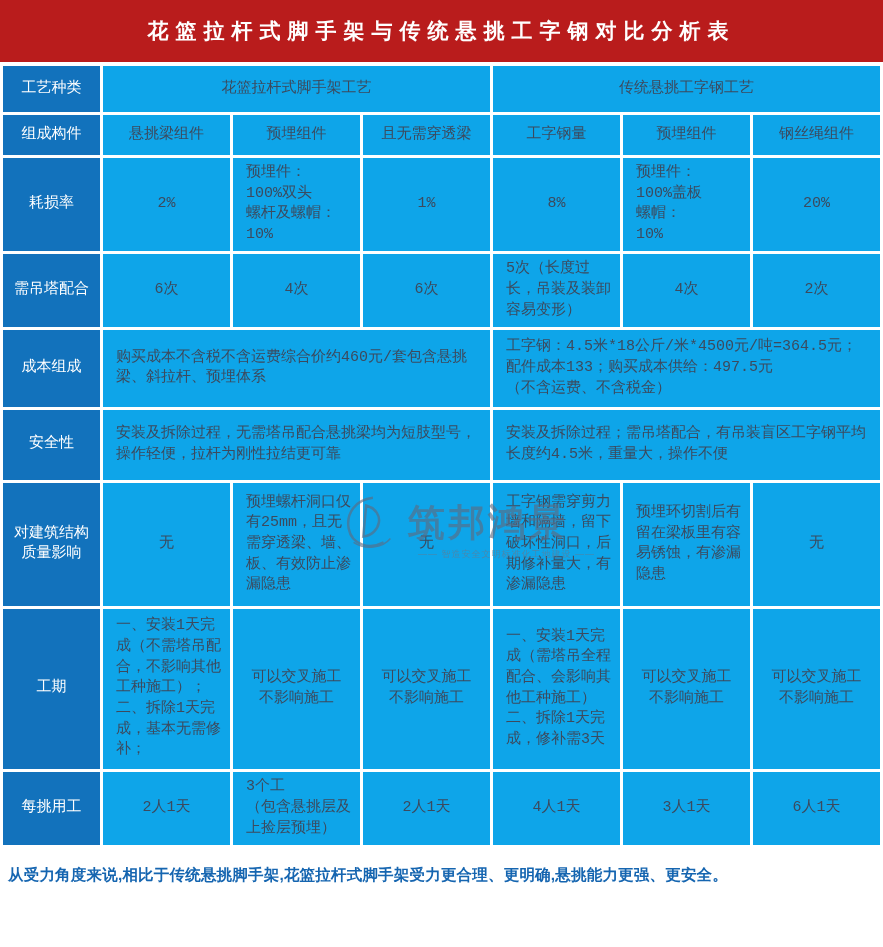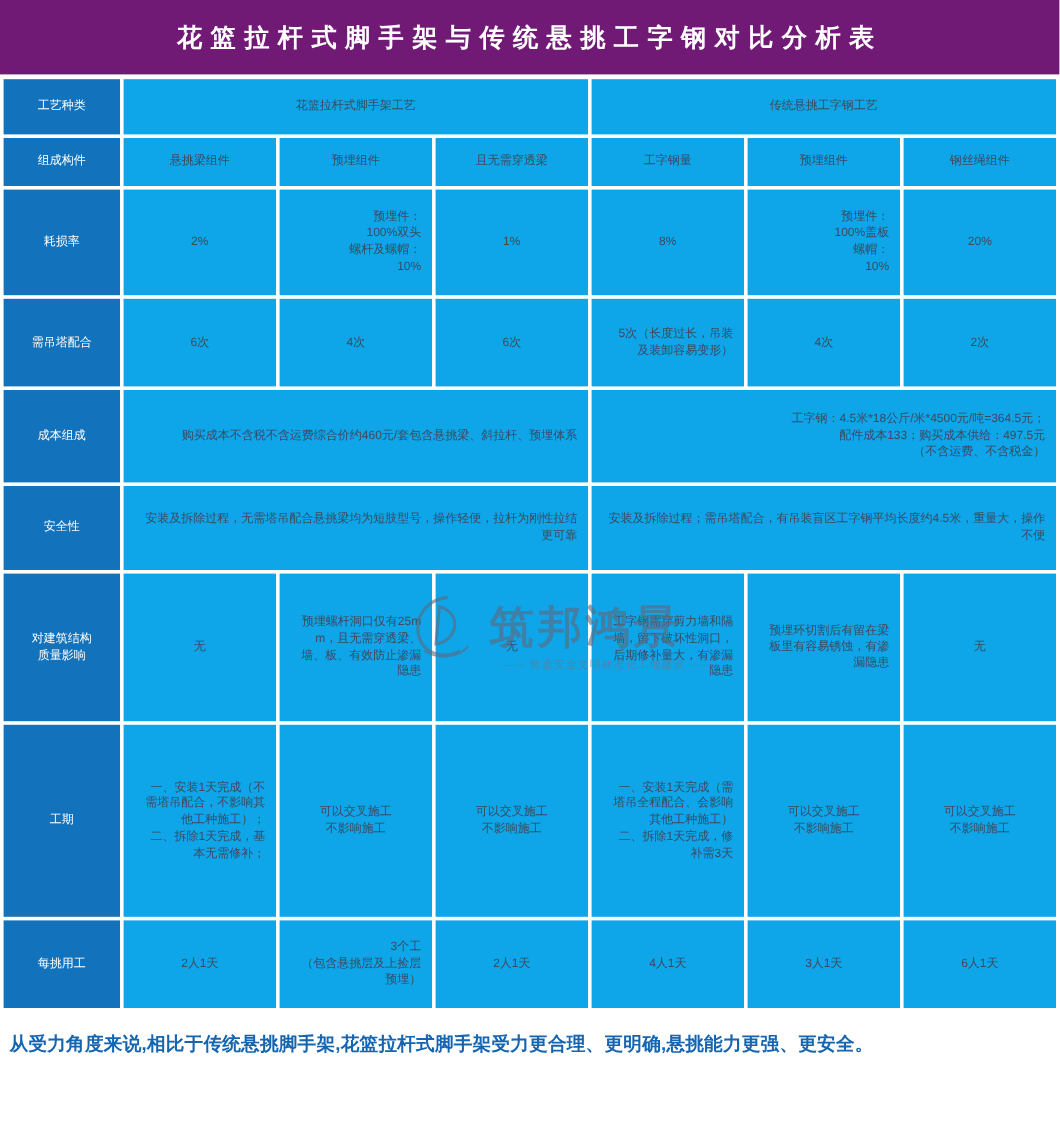--- a/index.html
+++ b/index.html
@@ -2,39 +2,39 @@
 <html><head>
 <meta charset="utf-8">
 <style>
   html,body{margin:0;padding:0;}
   body{
     width:883px;height:947px;background:#ffffff;
     font-family:"Liberation Sans","DejaVu Sans",sans-serif;
     position:relative;overflow:hidden;
   }
   .title-bar{
-    height:62px;background:#701a75;color:#ffffff;
+    height:62px;background:#b91c1c;color:#ffffff;
     display:flex;align-items:center;justify-content:center;
     font-size:21px;font-weight:bold;letter-spacing:7px;
   }
   table.cmp{
     border-collapse:separate;border-spacing:3px;
     width:883px;table-layout:fixed;margin-top:1px;
   }
   col.lbl{width:97px;}
   col.c{width:127px;}
   td{
-    vertical-align:middle;font-size:10px;color:#3c4a5e;
+    vertical-align:middle;font-size:15px;color:#3c4a5e;
     padding:5px 7px;line-height:1.38;white-space:pre-line;
-    text-align:center;word-break:break-all;
+    text-align:center;word-break:break-all;font-family:Liberation Mono, monospace;
   }
   td.c-label{background:#1272bc;color:#ffffff;}
   td.c-left{background:#0ea5e9;}
   td.c-right{background:#0ea5e9;margin-left:20px;}
-  td.ta-l{text-align:right;padding-left:13px;padding-right:9px;}
+  td.ta-l{text-align:left;padding-left:13px;padding-right:9px;}
   tr.r0{height:46px;} tr.r1{height:40px;border-radius:14px;} tr.r2{height:46px;}
   tr.r3{height:88px;} tr.r4{height:73px;} tr.r5{height:77px;}
   tr.r6{height:70px;} tr.r7{height:123px;} tr.r8{height:160px;}
   tr.r9{height:73px;}
   .footer{
     color:#1565b0;font-size:15.5px;font-weight:bold;
     padding:17px 10px 0 8px;letter-spacing:0.2px;
   }
   .watermark{
     position:absolute;left:340px;top:492px;width:300px;

